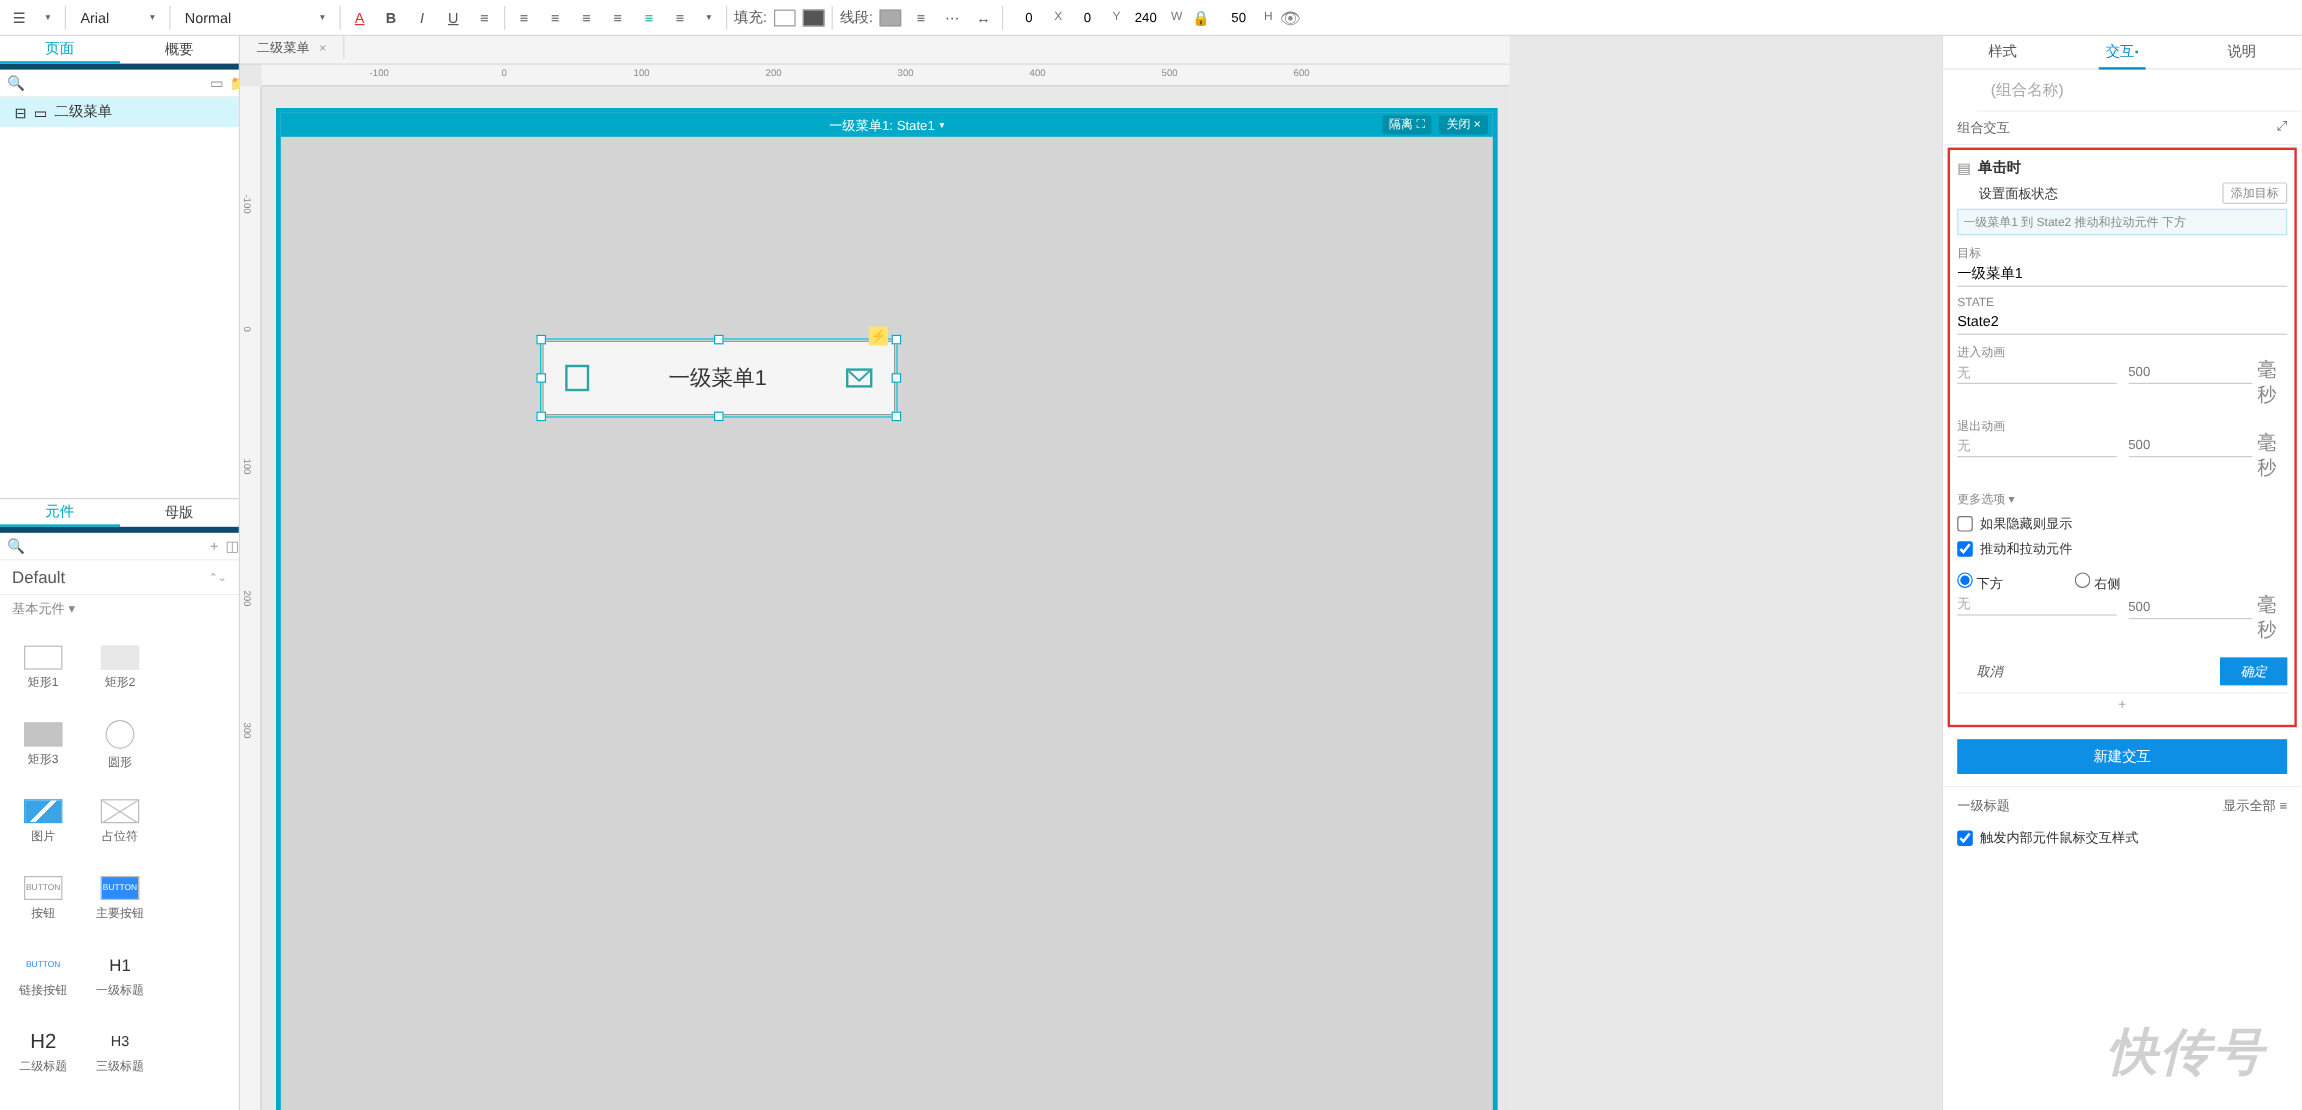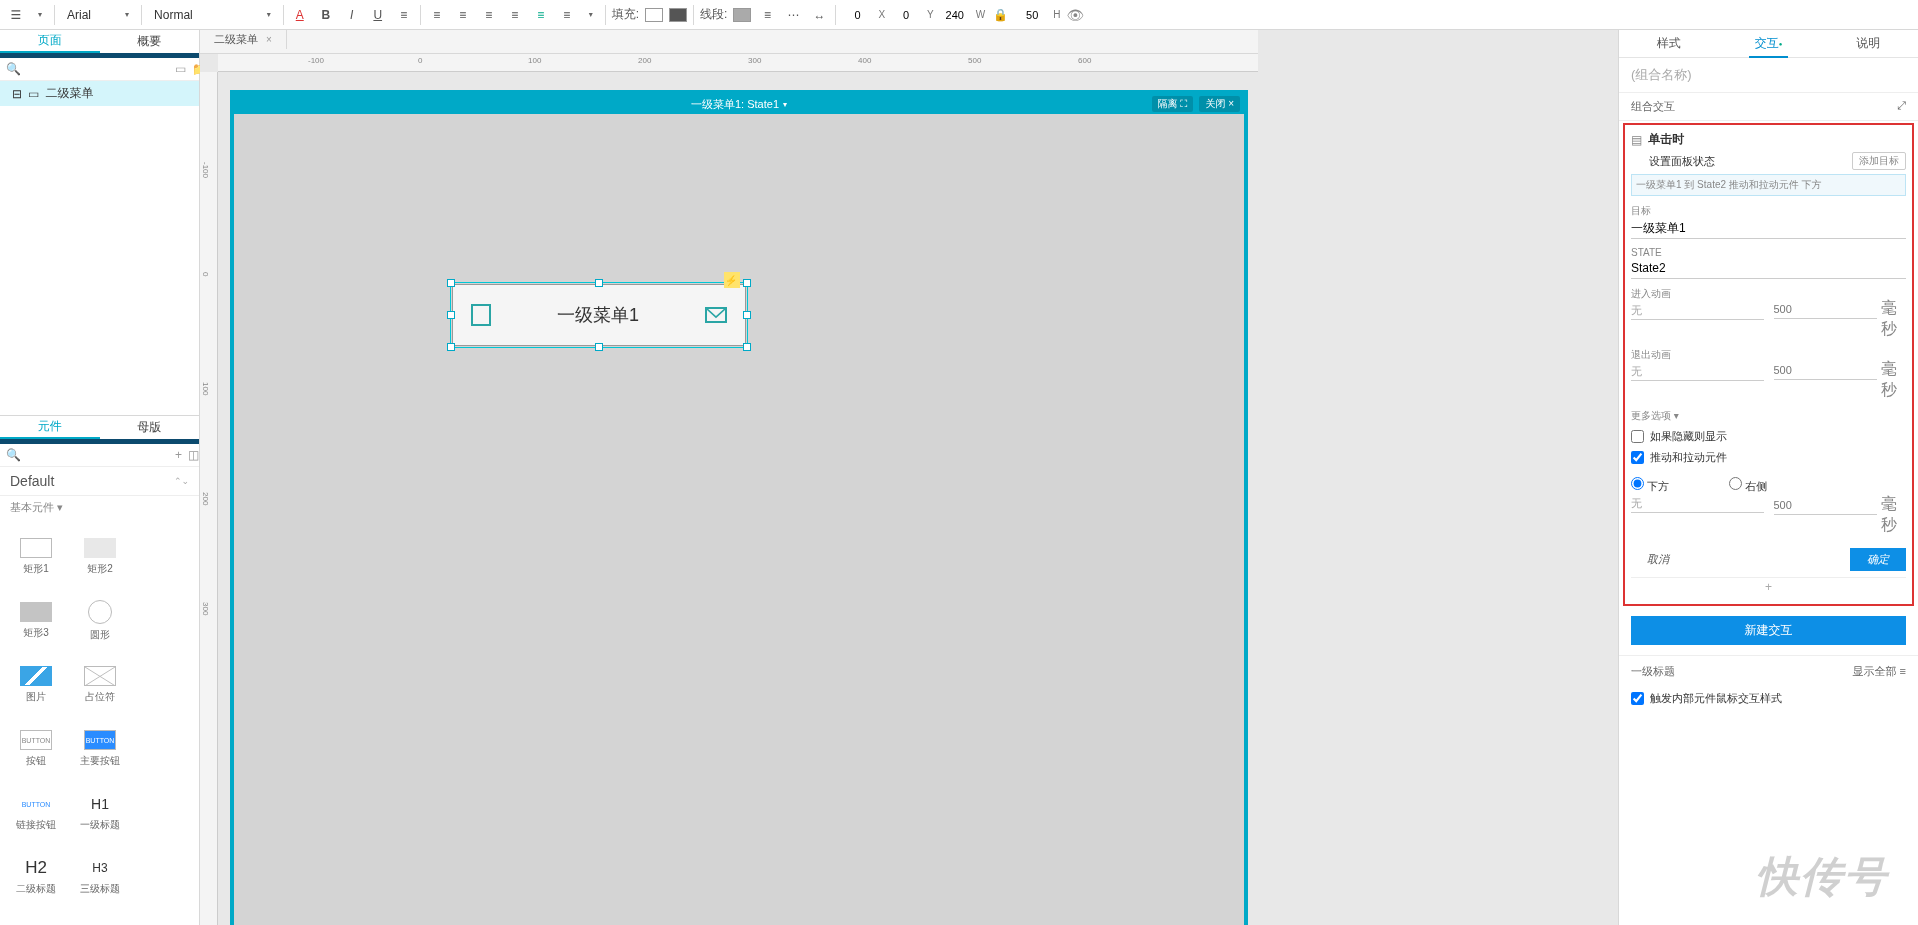--- a/index.html
+++ b/index.html
@@ -72,21 +72,21 @@
 .lightning { position: absolute; left: 490px; top: 178px; width: 16px; height: 16px; background: #ffe36b; display: flex; align-items: center; justify-content: center; font-size: 10px; }
 
 
 .right-col { position: absolute; top: 30px; right: 0; width: 660px; height: 895px; display: flex; }
 .right-spacer { width: 360px; background: #e8e8e8; border-left: 0; }
 .right-panel { flex: 1; border-left: 1px solid #d8d8d8; display: flex; flex-direction: column; position: relative; background: #fff; }
 .rp-tabs { display: flex; height: 28px; border-bottom: 1px solid #e4e4e4; }
 .rp-tab { flex: 1; display: flex; align-items: center; justify-content: center; font-size: 12px; cursor: pointer; color: #555; position: relative; }
 .rp-tab.active { color: #008ecf; }
 .rp-tab.active::after { content: ""; position: absolute; bottom: -1px; height: 2px; left: 30%; right: 30%; background: #008ecf; }
-.rp-name { padding: 8px 12px; color: #aaa; font-size: 13px; border-bottom: 1px solid #eee; }
+.rp-name { padding: 8px 12px; color: #aaa; font-size: 13px; border-bottom: 1px solid #eee; margin-left: 28px; }
 .rp-section-lbl { padding: 6px 12px; font-size: 11px; color: #666; border-bottom: 1px solid #eee; display: flex; justify-content: space-between; }
 
 .interact-box { border: 2px solid #d33; margin: 2px 4px 0 4px; padding: 4px 6px 8px 6px; position: relative; }
 .ix-row { display: flex; align-items: center; gap: 6px; padding: 2px 0; }
 .ix-event { font-size: 12px; font-weight: bold; }
 .ix-action { font-size: 11px; margin-left: 18px; }
 .ix-add-target { margin-left: auto; font-size: 10px; color: #888; border: 1px solid #ccc; padding: 1px 6px; cursor: pointer; border-radius: 2px; }
 .ix-desc { font-size: 10px; color: #888; padding: 3px 4px; background: #f0f8fc; border: 1px solid #bde4f5; margin-top: 2px; }
 .ix-field-lbl { font-size: 10px; color: #888; margin-top: 8px; }
 .ix-select { width: 100%; border: none; border-bottom: 1px solid #ccc; font-size: 12px; padding: 3px 0; background: transparent; }

